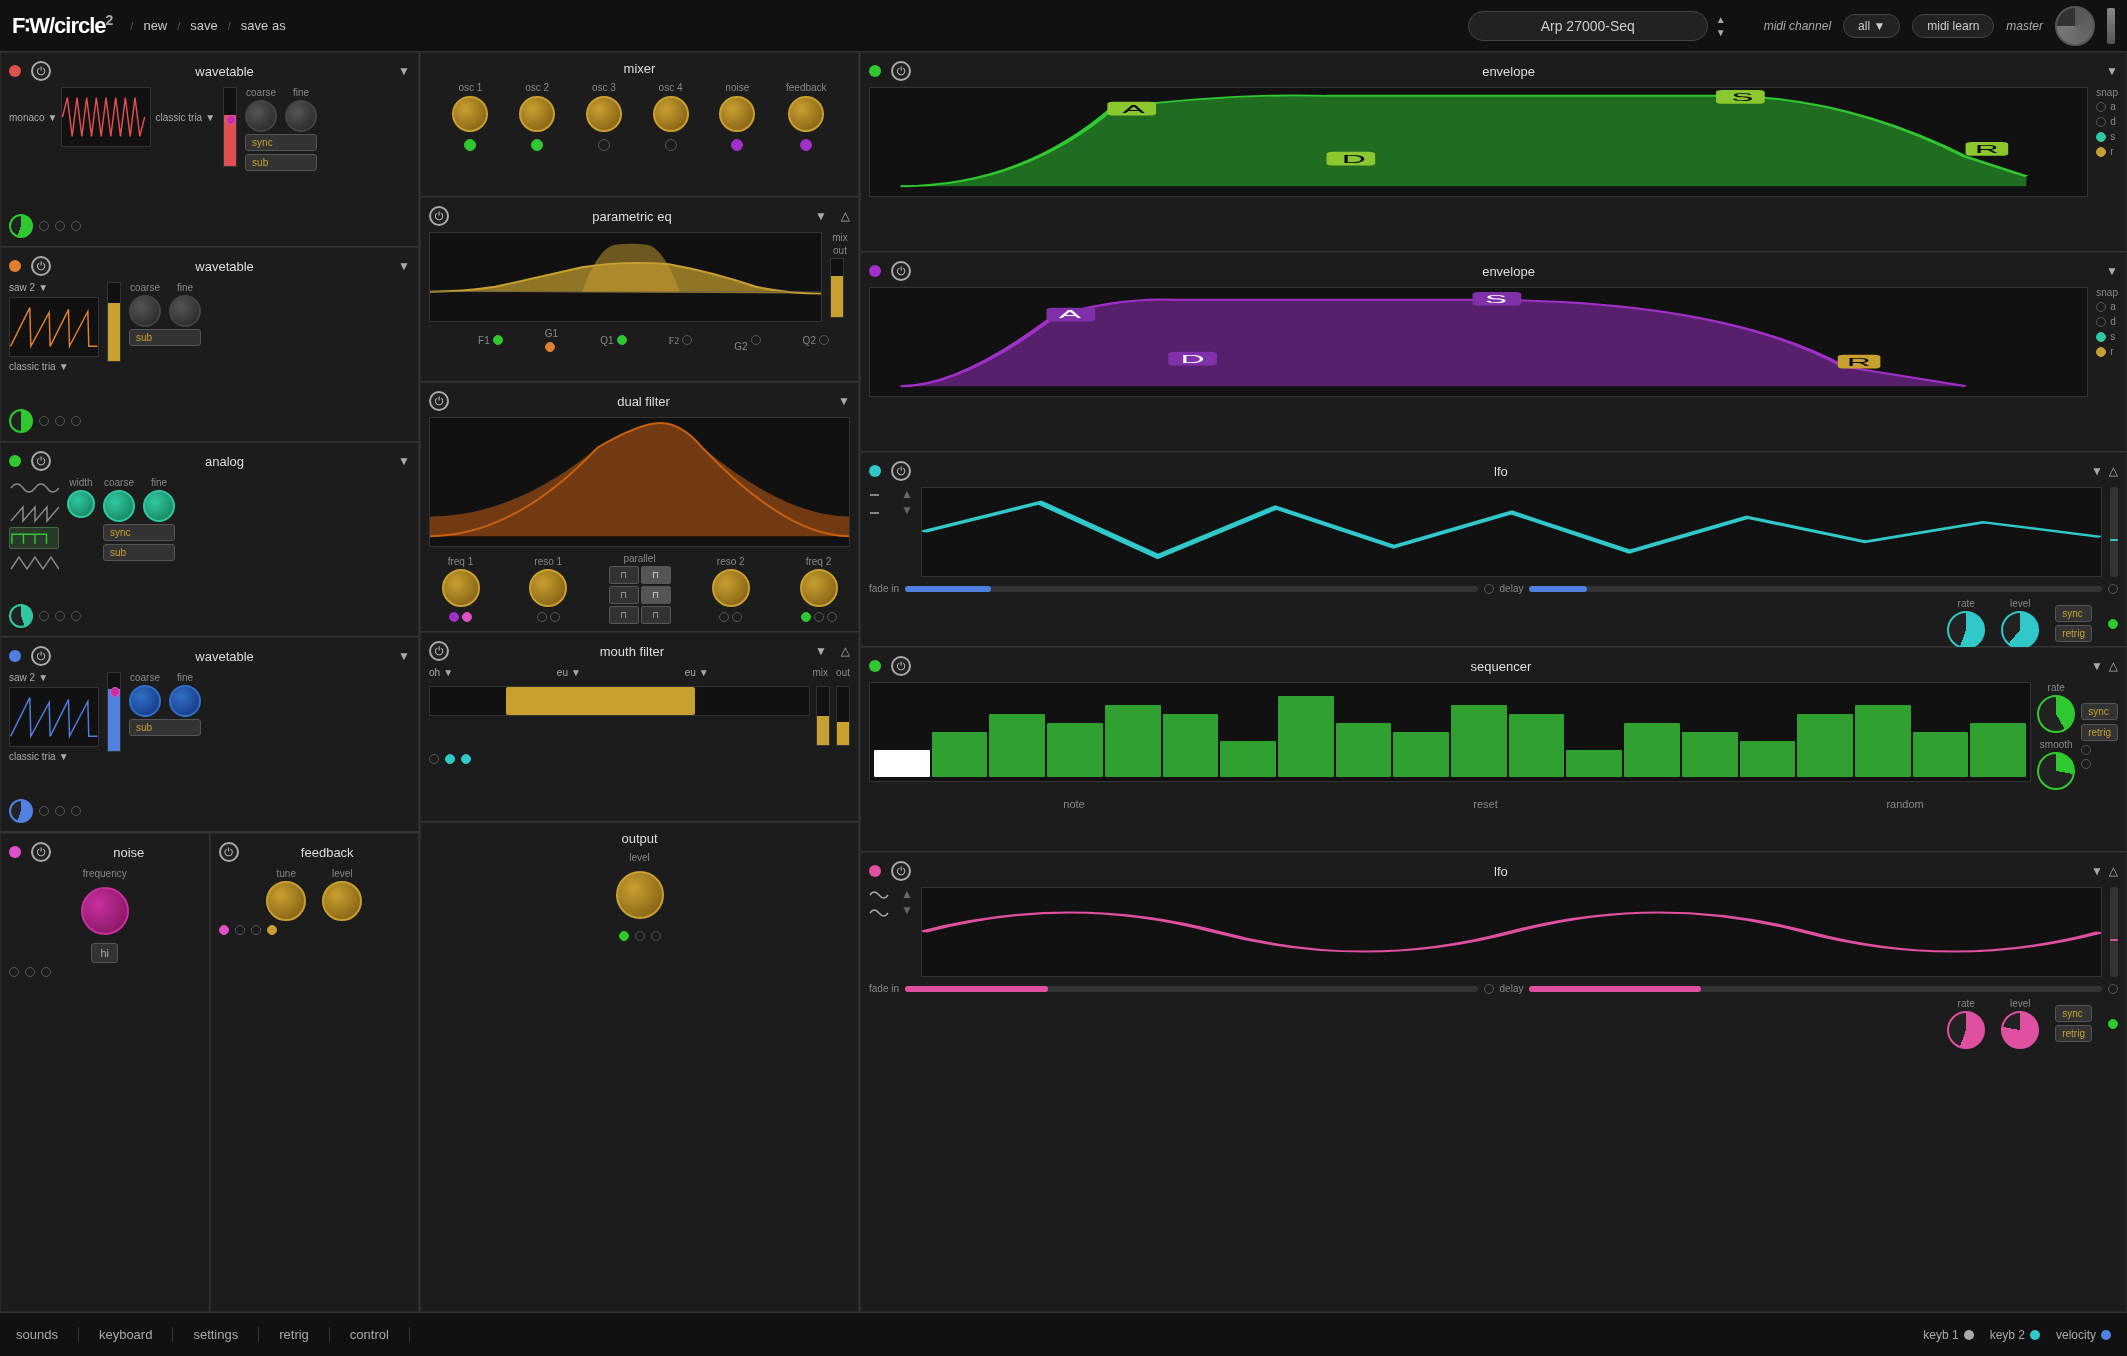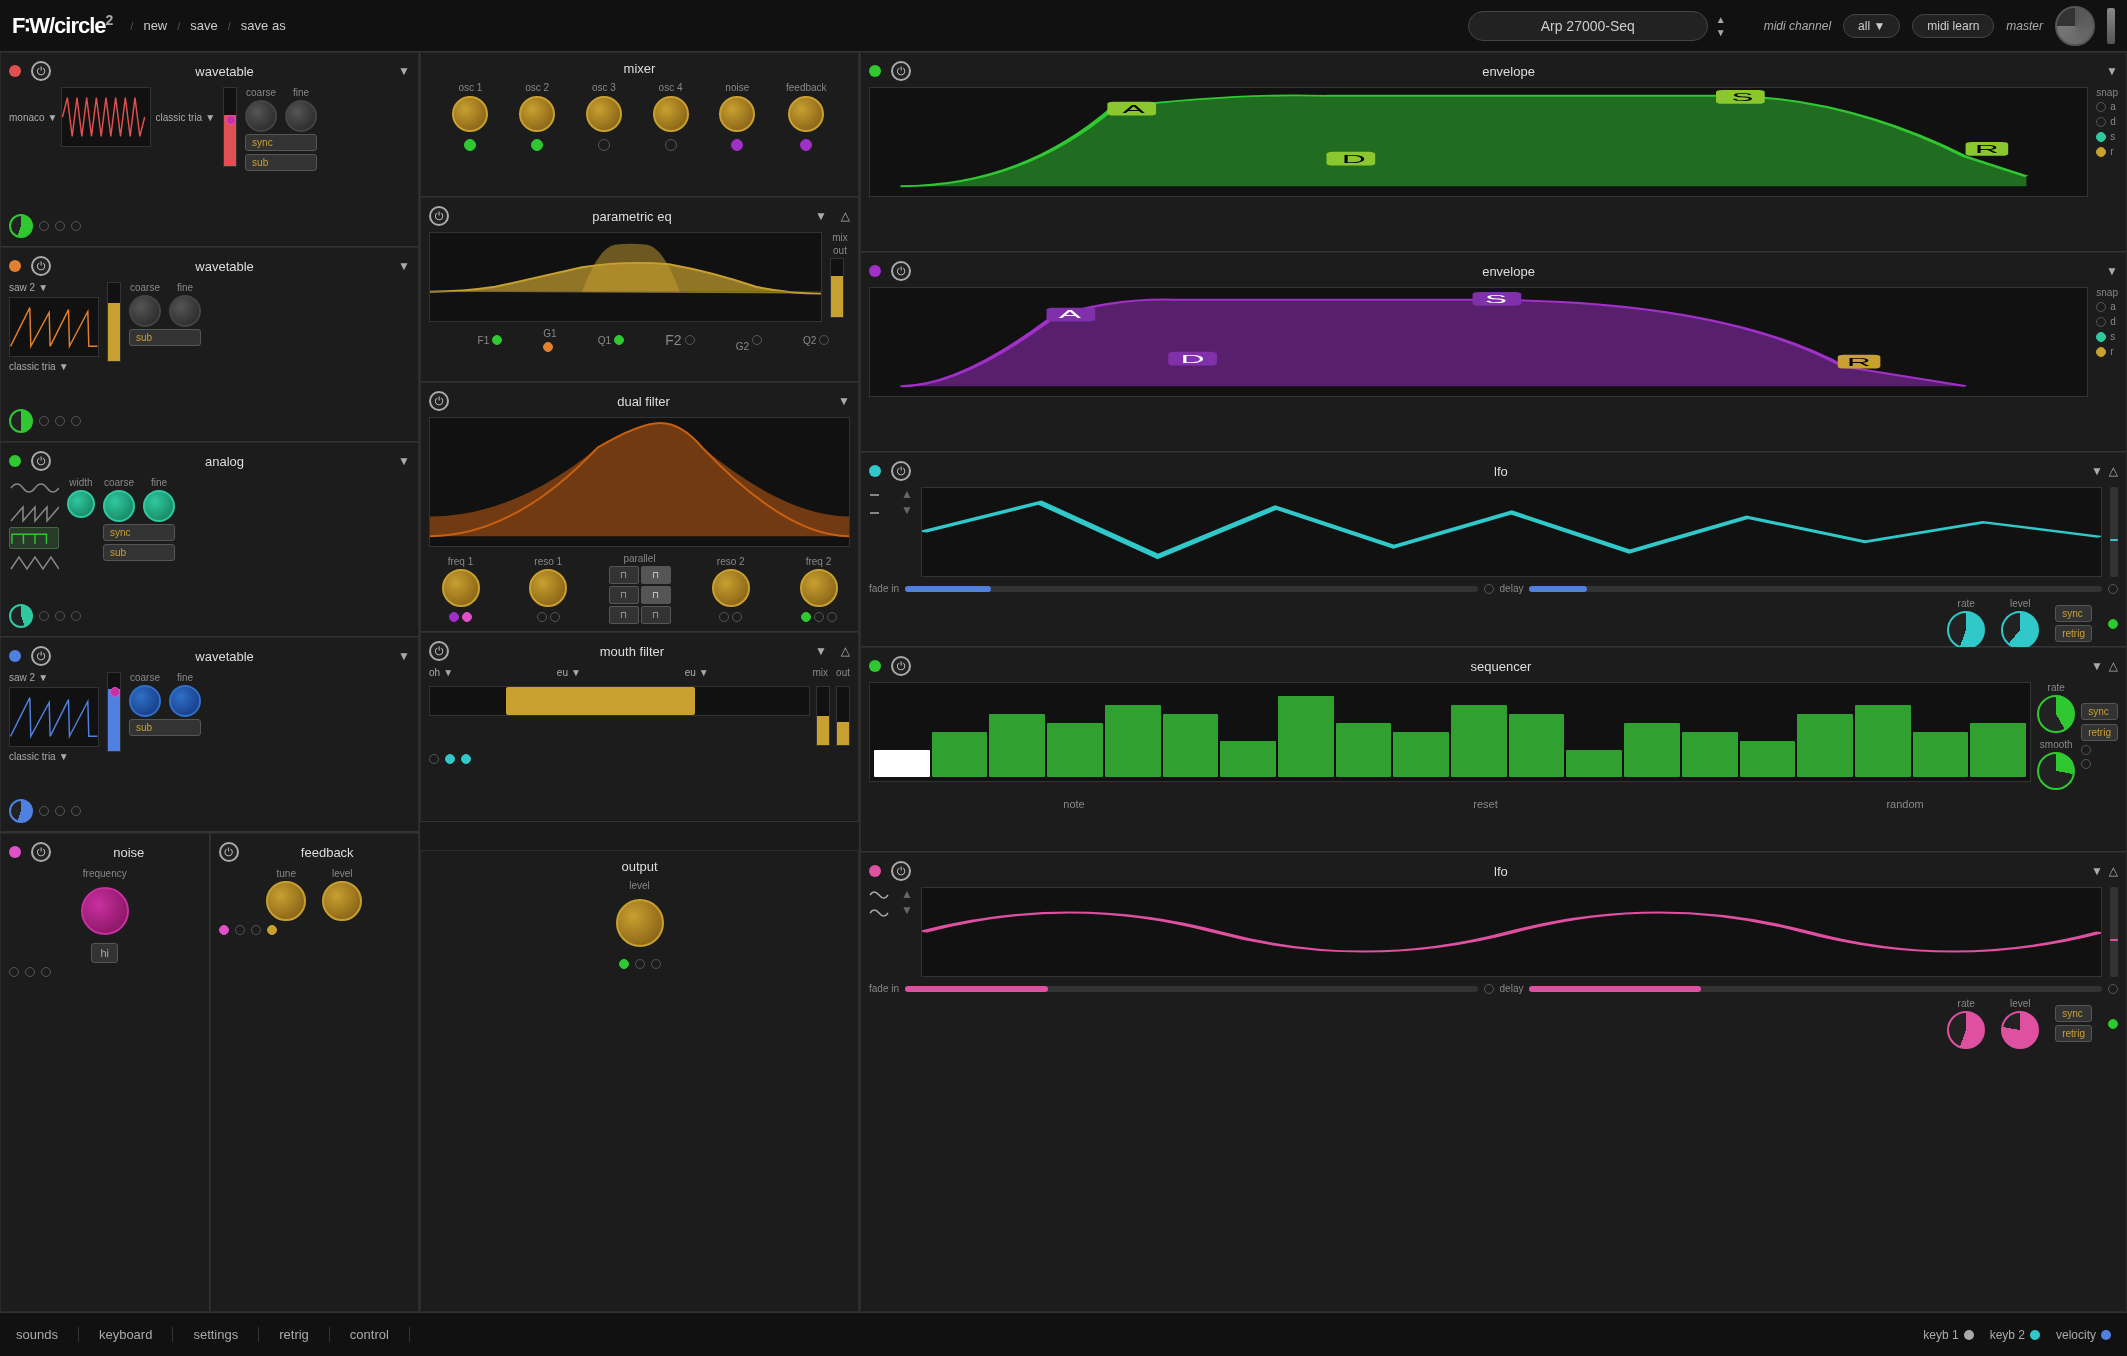--- a/index.html
+++ b/index.html
@@ -716,21 +716,21 @@
         </div>
         <div style="display:flex;gap:3px;flex-direction:column;">
           <span style="font-size:10px;color:#888;">G1</span>
           <div class="indicator" style="background:#e08030;border-color:#e08030;"></div>
         </div>
         <div style="display:flex;align-items:center;gap:3px;">
           <span style="font-size:10px;color:#888;">Q1</span>
           <div class="indicator active-green"></div>
         </div>
         <div style="display:flex;align-items:center;gap:3px;">
-          <span style="font-size:14px;color:#888;">F2</span>
+          <span style="font-size:10px;color:#888;font-family:Liberation Serif, serif;">F2</span>
           <div class="indicator"></div>
         </div>
         <div style="display:flex;align-items:center;gap:3px;">
           <span style="font-size:10px;color:#888;margin-top:12px;">G2</span>
           <div class="indicator"></div>
         </div>
         <div style="display:flex;align-items:center;gap:3px;justify-content:center;">
           <span style="font-size:10px;color:#888;">Q2</span>
           <div class="indicator"></div>
         </div>
@@ -833,21 +833,21 @@
           <div style="position:absolute;bottom:0;width:100%;height:40%;background:#c8a030;"></div>
         </div>
       </div>
       <div style="display:flex;gap:6px;margin-top:8px;">
         <div class="indicator"></div>
         <div class="indicator" style="background:#30c8c8;border-color:#30c8c8;"></div>
         <div class="indicator" style="background:#30c8c8;border-color:#30c8c8;"></div>
       </div>
     </div>
 
-    <div class="panel" style="flex:1;margin-top:28px;">
+    <div class="panel" style="flex:1;">
       <div class="panel-header">
         <span class="panel-title">output</span>
       </div>
       <div style="display:flex;flex-direction:column;align-items:center;gap:8px;">
         <span class="knob-label">level</span>
         <div class="knob gold" style="width:48px;height:48px;"></div>
         <div style="display:flex;gap:6px;margin-top:4px;">
           <div class="indicator active-green"></div>
           <div class="indicator"></div>
           <div class="indicator"></div>

